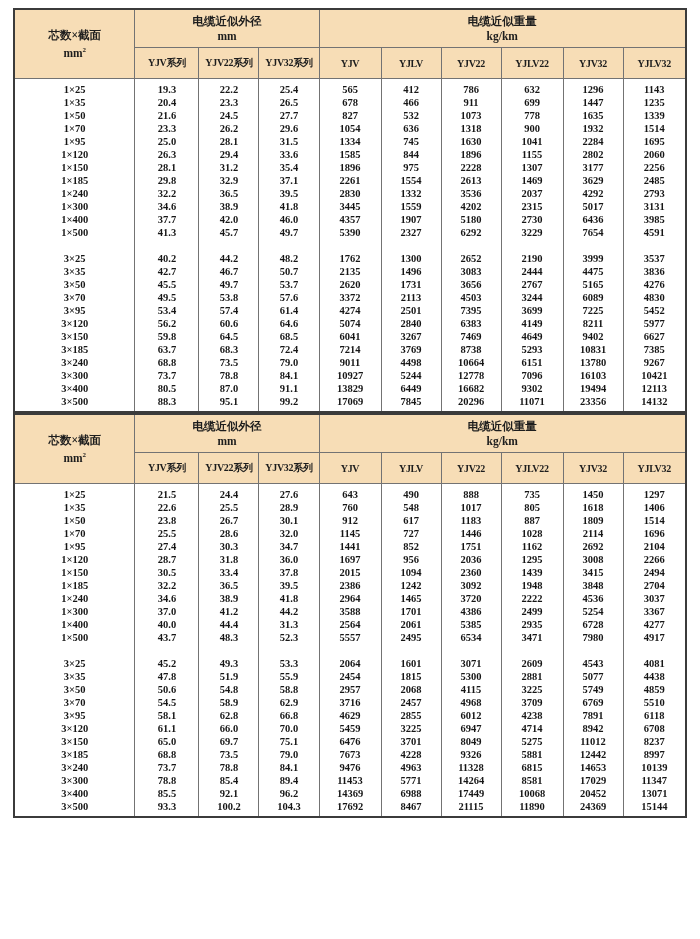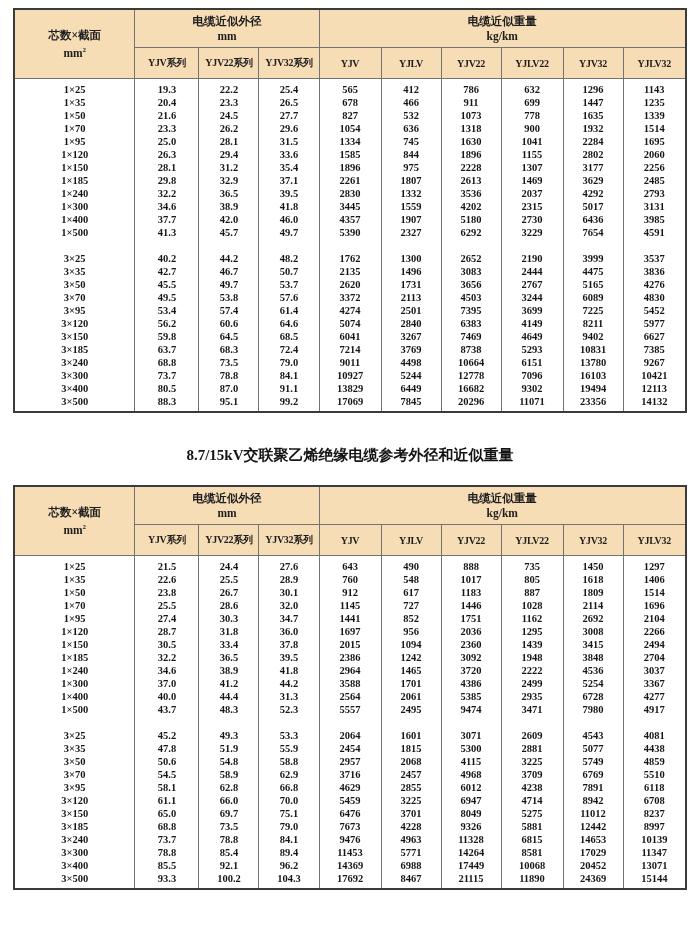--- a/index.html
+++ b/index.html
@@ -268,21 +268,21 @@
               <div class="cell-line">17069</div>
             </td>
             <td>
               <div class="cell-line">412</div>
               <div class="cell-line">466</div>
               <div class="cell-line">532</div>
               <div class="cell-line">636</div>
               <div class="cell-line">745</div>
               <div class="cell-line">844</div>
               <div class="cell-line">975</div>
-              <div class="cell-line">1807</div>
+              <div class="cell-line">1554</div>
               <div class="cell-line">1332</div>
               <div class="cell-line">1559</div>
               <div class="cell-line">1907</div>
               <div class="cell-line">2327</div>
               <div class="cell-line spacer"></div>
               <div class="cell-line">1300</div>
               <div class="cell-line">1496</div>
               <div class="cell-line">1731</div>
               <div class="cell-line">2113</div>
               <div class="cell-line">2501</div>
@@ -401,21 +401,20 @@
               <div class="cell-line">10421</div>
               <div class="cell-line">12113</div>
               <div class="cell-line">14132</div>
             </td>
           </tr>
       </tbody>
     </table>
   </div>
 
   <div class="table-block second">
-    <div class="table-title">8.7/15kV交联聚乙烯绝缘电缆参考外径和近似重量</div>
     <table class="cable-table">
       <colgroup>
         <col style="width:121px">
           <col style="width:64px">
           <col style="width:60px">
           <col style="width:60px">
         <col style="width:62px">
           <col style="width:60px">
           <col style="width:60px">
           <col style="width:62px">
@@ -618,21 +617,21 @@
               <div class="cell-line">1017</div>
               <div class="cell-line">1183</div>
               <div class="cell-line">1446</div>
               <div class="cell-line">1751</div>
               <div class="cell-line">2036</div>
               <div class="cell-line">2360</div>
               <div class="cell-line">3092</div>
               <div class="cell-line">3720</div>
               <div class="cell-line">4386</div>
               <div class="cell-line">5385</div>
-              <div class="cell-line">9474</div>
+              <div class="cell-line">6534</div>
               <div class="cell-line spacer"></div>
               <div class="cell-line">3071</div>
               <div class="cell-line">5300</div>
               <div class="cell-line">4115</div>
               <div class="cell-line">4968</div>
               <div class="cell-line">6012</div>
               <div class="cell-line">6947</div>
               <div class="cell-line">8049</div>
               <div class="cell-line">9326</div>
               <div class="cell-line">11328</div>

